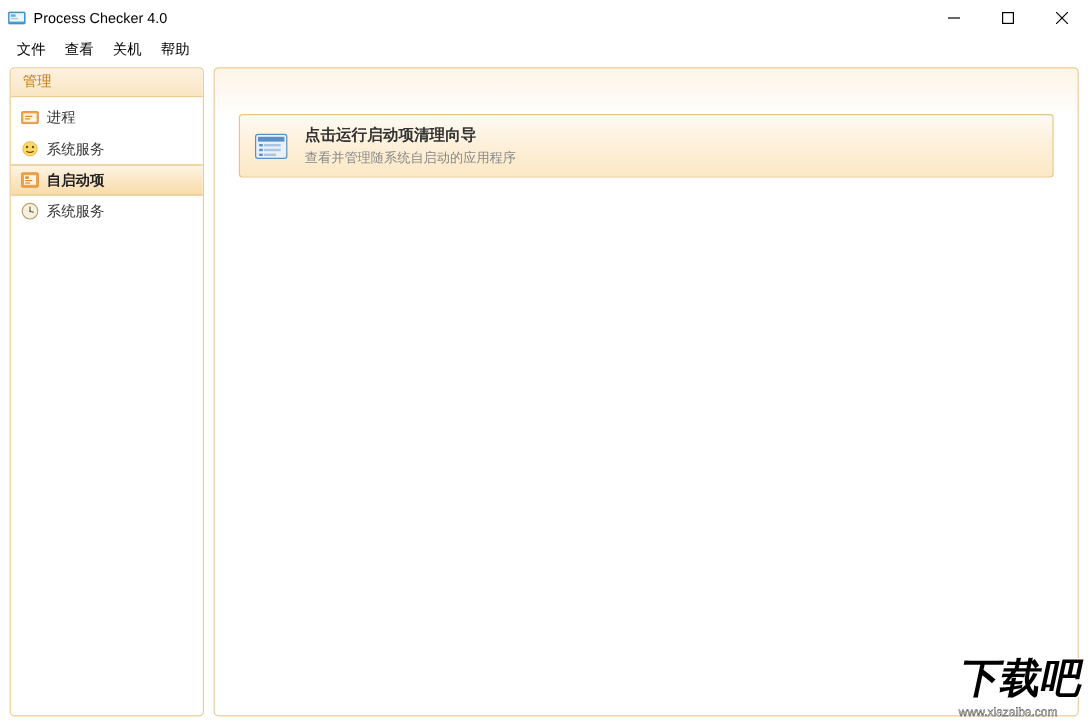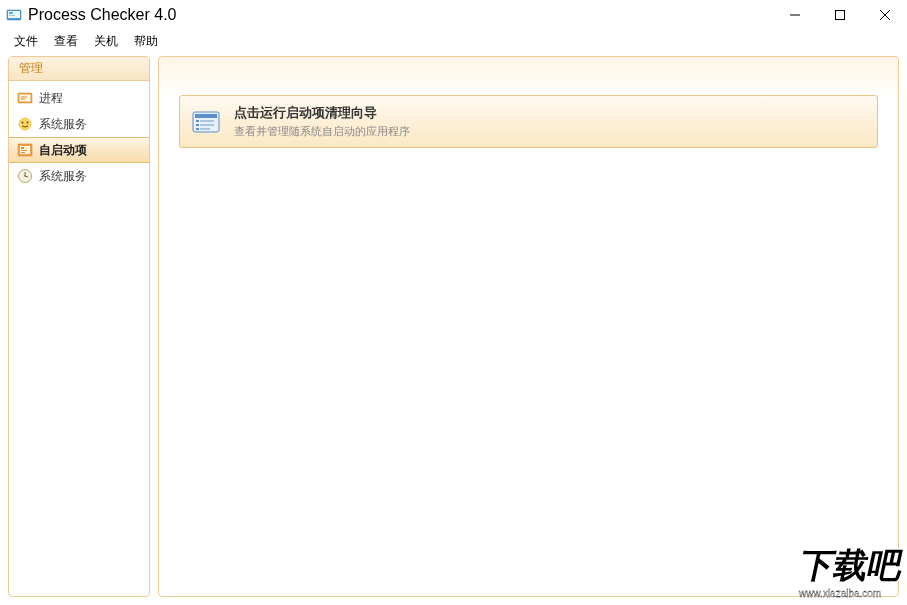--- a/index.html
+++ b/index.html
@@ -22,21 +22,21 @@
       align-items: center;
       padding-left: 6px;
       background: #ffffff;
     }
     .titlebar .app-icon {
       width: 16px;
       height: 16px;
       margin-right: 6px;
     }
     .titlebar .title {
-      font-size: 16px;
+      font-size: 12px;
       color: #000;
       flex: 1;
     }
     .win-controls {
       display: flex;
       height: 100%;
     }
     .win-btn {
       width: 45px;
       height: 30px;
@@ -64,21 +64,21 @@
       position: absolute;
       top: 56px;
       left: 8px;
       right: 8px;
       bottom: 8px;
       display: flex;
       gap: 8px;
     }
     
     .sidebar {
-      width: 142px;
+      width: 162px;
       border: 1px solid #eecb95;
       border-radius: 4px;
       background: #ffffff;
       overflow: hidden;
     }
     .sidebar-header {
       height: 24px;
       background: linear-gradient(to bottom, #fdf2e0 0%, #f9e5c3 100%);
       border-bottom: 1px solid #eecb95;
       display: flex;

